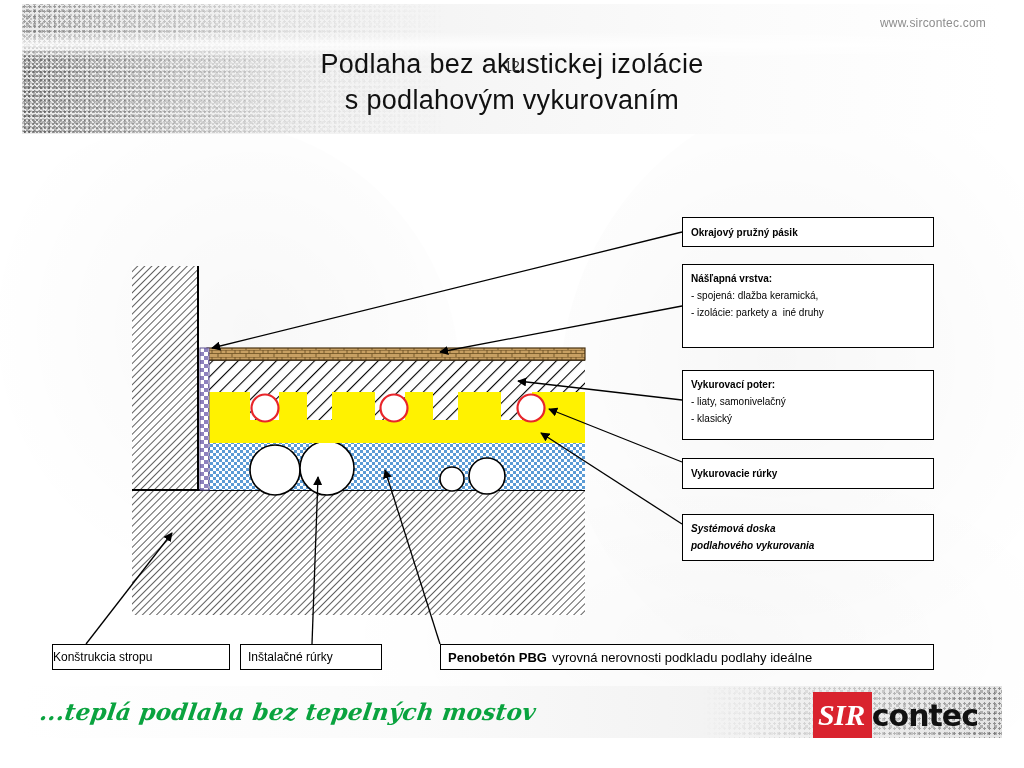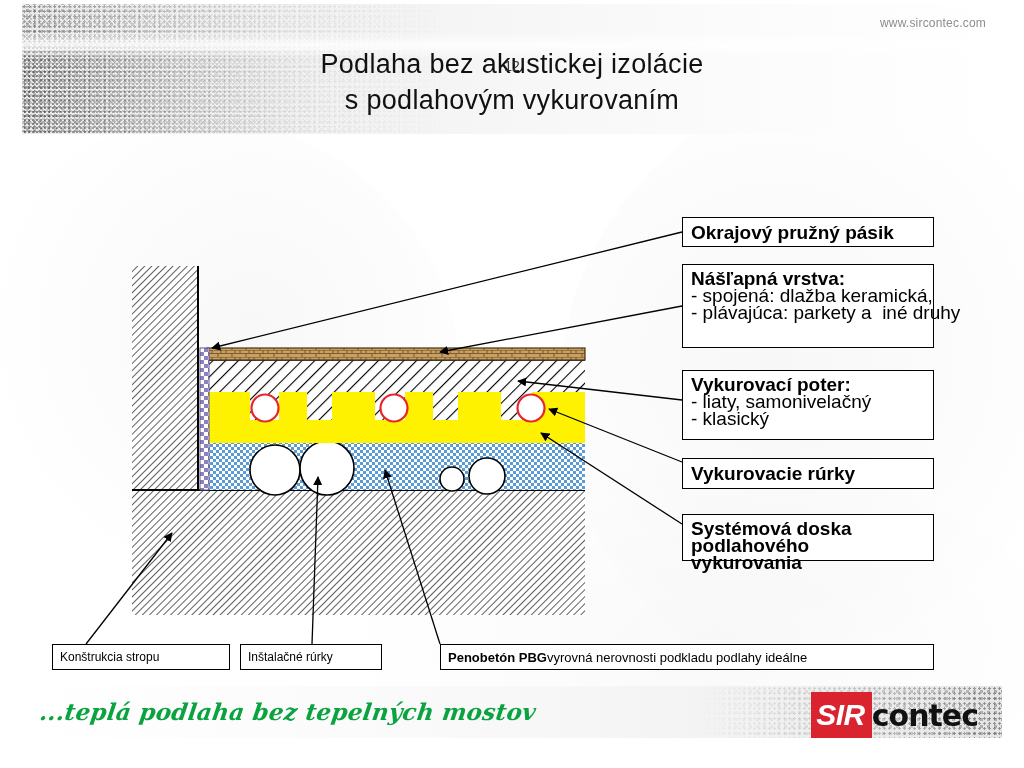--- a/index.html
+++ b/index.html
@@ -68,40 +68,40 @@
   
   .diagram{position:absolute;left:0;top:0;width:1024px;height:700px;}
 
   
   .callout{
     position:absolute;
     border:1.6px solid #000;
     background:#fff;
     box-sizing:border-box;
     padding:5px 8px;
-    font-size:19px;
+    font-size:10px;
     color:#000;
     line-height:17px;
     z-index:6;
   }
   .callout .hd{font-weight:bold;display:block;}
   .callout .ln{display:block;white-space:pre;}
   .callout.single{display:flex;align-items:center;}
   .callout.single .hd{font-weight:bold;}
 
   .cb-okraj{left:682px;top:217px;width:252px;height:30px;}
   .cb-nasl {left:682px;top:264px;width:252px;height:84px;}
   .cb-poter{left:682px;top:370px;width:252px;height:70px;}
   .cb-rurky{left:682px;top:458px;width:252px;height:31px;}
-  .cb-doska{left:682px;top:514px;width:252px;height:47px;}
-
-  .cb-strop{left:52px;top:644px;width:178px;height:26px;font-size:12px;padding:3px 7px;}
+  .cb-doska{left:682px;top:514px;width:252px;height:47px;font-style:italic;}
+
+  .cb-strop{left:52px;top:644px;width:178px;height:26px;font-size:12px;padding:3px 0;}
   .cb-instal{left:240px;top:644px;width:142px;height:26px;font-size:12px;padding:4px 7px;}
   .cb-pbg{left:440px;top:644px;width:494px;height:26px;font-size:12px;padding:3px 7px;
-          display:flex;align-items:center;}
+          display:flex;align-items:center;gap:5px;}
   .cb-pbg .hd{font-weight:bold;font-size:13px;}
   .cb-pbg .rest{font-weight:normal;font-size:13px;}
 
   
   .footer{
     position:absolute;left:22px;top:686px;width:980px;height:62px;
     background:linear-gradient(to right,#ffffff 0%,#fafafa 40%,#f2f2f2 74%,#e4e4e4 100%);
     overflow:hidden;
   }
   .footer .fspeck{
@@ -127,21 +127,21 @@
     position:absolute;left:0;top:58px;width:1024px;text-align:center;
     font-size:14px;color:#333;
   }
   .logo{
     position:absolute;right:24px;top:6px;height:46px;
     display:flex;align-items:stretch;
   }
   .logo .sir{
     background:#d9232e;color:#fff;font-weight:bold;font-size:30px;
     padding:2px 7px 2px 5px;display:flex;align-items:center;
-    font-family:Liberation Sans, sans-serif;letter-spacing:-.5px;
+    font-family:Liberation Serif, serif;letter-spacing:-.5px;
     font-style:italic;
   }
   .logo .contec{
     color:#111;font-weight:bold;font-size:30px;display:flex;align-items:center;
     font-family:"DejaVu Sans", sans-serif;letter-spacing:-1px;
   }
 </style>
 </head>
 <body>
 
@@ -272,21 +272,21 @@
     </g>
   </svg>
 
   <div class="callout cb-okraj single">
     <span class="hd">Okrajový pružný pásik</span>
   </div>
 
   <div class="callout cb-nasl">
     <span class="hd">Nášľapná vrstva:</span>
     <span class="ln">- spojená: dlažba keramická,</span>
-    <span class="ln">- plávajúca: parkety a  iné druhy</span>
+    <span class="ln">- izolácie: parkety a  iné druhy</span>
   </div>
 
   <div class="callout cb-poter">
     <span class="hd">Vykurovací poter:</span>
     <span class="ln">- liaty, samonivelačný</span>
     <span class="ln">- klasický</span>
   </div>
 
   <div class="callout cb-rurky single">
     <span class="hd">Vykurovacie rúrky</span>

